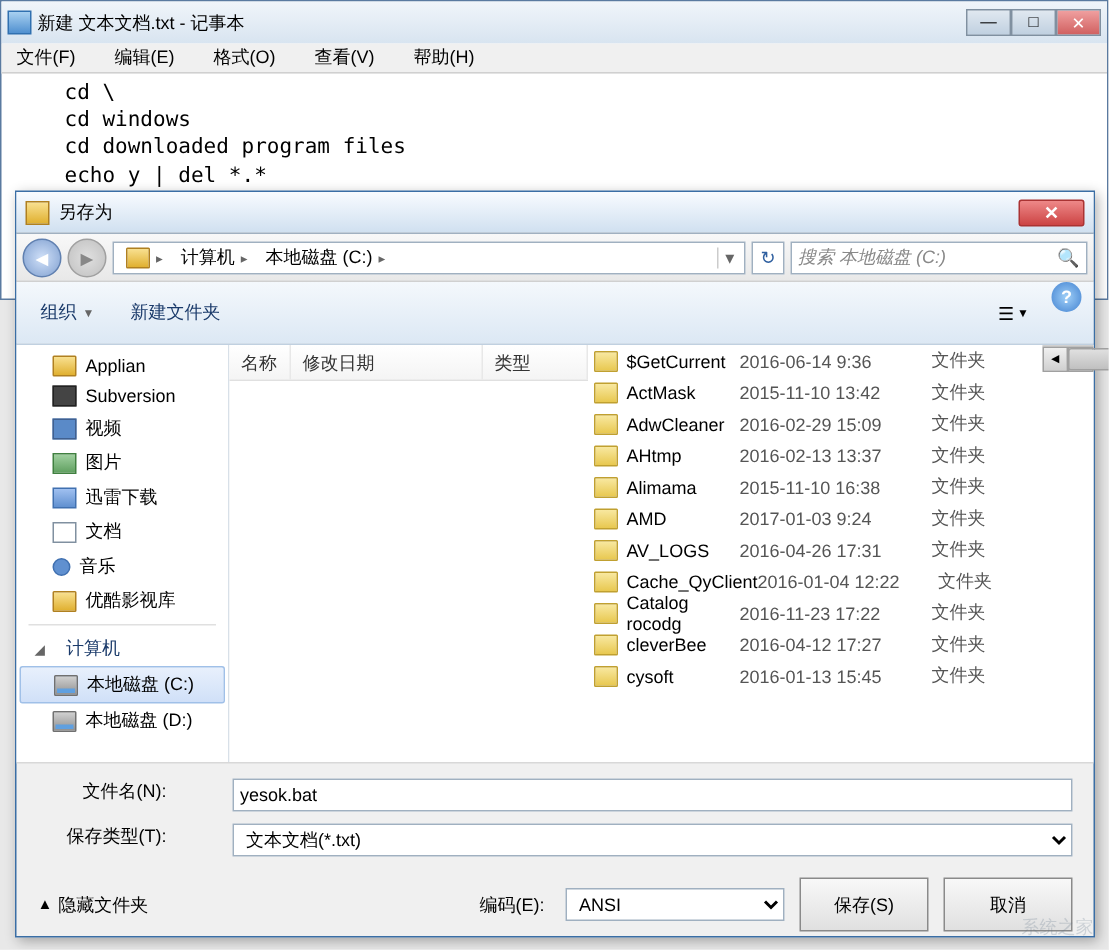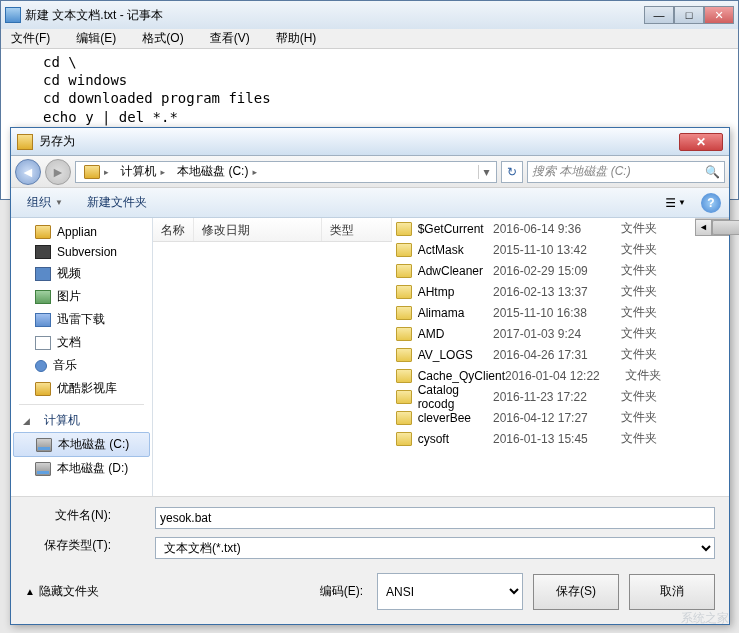--- a/index.html
+++ b/index.html
@@ -29,21 +29,21 @@
 .navbtn.disabled { background: radial-gradient(#e0e0e0, #c0c0c0); border-color: #a0a0a0; color: #888; }
 .addrbar { flex: 1; height: 22px; background: #fff; border: 1px solid #a0b0c0; display: flex; align-items: center; padding: 0 2px; }
 .addrbar .seg { padding: 0 6px; display: flex; align-items: center; gap: 4px; }
 .addrbar .arrow { color: #666; font-size: 9px; }
 .addrbar .foldericon { width: 16px; height: 14px; background: linear-gradient(#f8e090, #e0b030); border: 1px solid #b08020; border-radius: 1px; }
 .addrbar .dropdown { width: 16px; text-align: center; color: #666; border-left: 1px solid #ccc; margin-left: auto; }
 .refreshbtn { width: 22px; height: 22px; border: 1px solid #a0b0c0; background: #fff; display: flex; align-items: center; justify-content: center; color: #3060a0; }
 .searchbox { width: 198px; height: 22px; background: #fff; border: 1px solid #a0b0c0; display: flex; align-items: center; padding: 0 4px; color: #888; font-style: italic; position: relative; }
 .searchbox .sicon { position: absolute; right: 4px; color: #3070c0; font-style: normal; }
 
-.toolbar { height: 30px; background: linear-gradient(#f4f8fc, #dce8f4); display: flex; align-items: center; padding: 0 8px; gap: 8px; border-bottom: 1px solid #c0d0e0; }
+.toolbar { height: 42px; background: linear-gradient(#f4f8fc, #dce8f4); display: flex; padding: 0 8px; gap: 8px; border-bottom: 1px solid #c0d0e0; }
 .toolbar .tbtn { padding: 4px 8px; display: flex; align-items: center; gap: 4px; color: #1a3a6a; }
 .toolbar .tbtn .drop { font-size: 8px; color: #666; }
 .toolbar .spacer { flex: 1; }
 .viewbtn { padding: 2px 6px; border: 1px solid transparent; display: flex; align-items: center; gap: 2px; }
 .helpbtn { width: 20px; height: 20px; border-radius: 10px; background: radial-gradient(#a0d0f8, #4080d0); color: #fff; display: flex; align-items: center; justify-content: center; font-weight: bold; }
 
 .content { display: flex; height: 278px; }
 .sidebar { width: 160px; background: #fff; border-right: 1px solid #d8e0e8; overflow-y: auto; padding: 4px 0; }
 .side-item { display: flex; align-items: center; padding: 3px 8px 3px 24px; gap: 6px; cursor: default; }
 .side-item.selected { background: linear-gradient(#e8f0fc, #d0e0f8); border: 1px solid #a0c0e8; border-radius: 2px; margin: 0 2px; padding-left: 22px; }
@@ -82,21 +82,21 @@
 .field { display: flex; align-items: flex-start; margin-bottom: 8px; }
 .field label { width: 94px; text-align: right; padding-right: 8px; }
 .field .inputwrap { flex: 1; padding-left: 36px; }
 .field input, .field select { width: 100%; height: 22px; border: 1px solid #a0b0c0; padding: 0 4px; background: #fff; }
 .field select { height: 22px; }
 .actions { display: flex; align-items: center; margin-top: 14px; gap: 10px; }
 .actions .hide { display: flex; align-items: center; gap: 4px; }
 .actions .hide .up { font-size: 10px; }
 .actions .spacer { flex: 1; }
 .actions label { padding-right: 4px; }
-.actions select.enc { width: 146px; height: 37px; border: 1px solid #a0b0c0; background: #fff; padding: 0 4px; }
+.actions select.enc { width: 146px; height: 22px; border: 1px solid #a0b0c0; background: #fff; padding: 0 4px; }
 .actions button { width: 86px; height: 36px; background: linear-gradient(#f8f8f8, #e0e0e0); border: 1px solid #8a8a8a; border-radius: 0; cursor: pointer; }
 
 
 .watermark { position: absolute; right: 10px; bottom: 6px; color: rgba(100,120,140,0.25); font-size: 12px; pointer-events: none; }
 </style>
 </head>
 <body>
 
 <div class="notepad">
   <div class="notepad-title">

